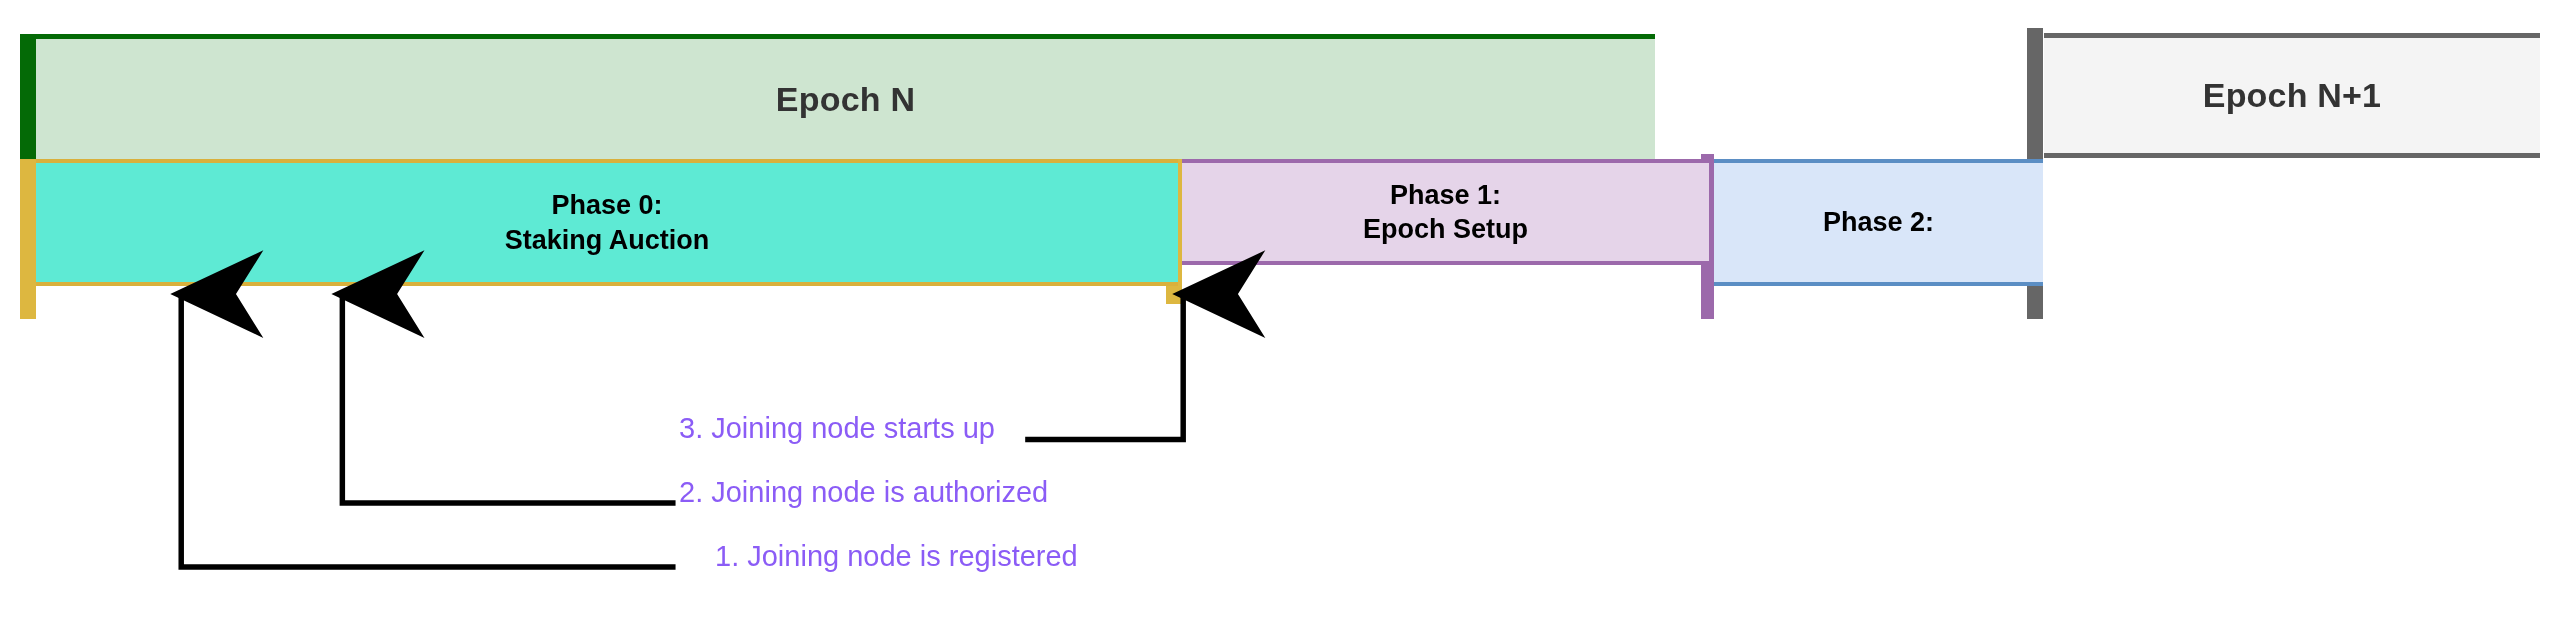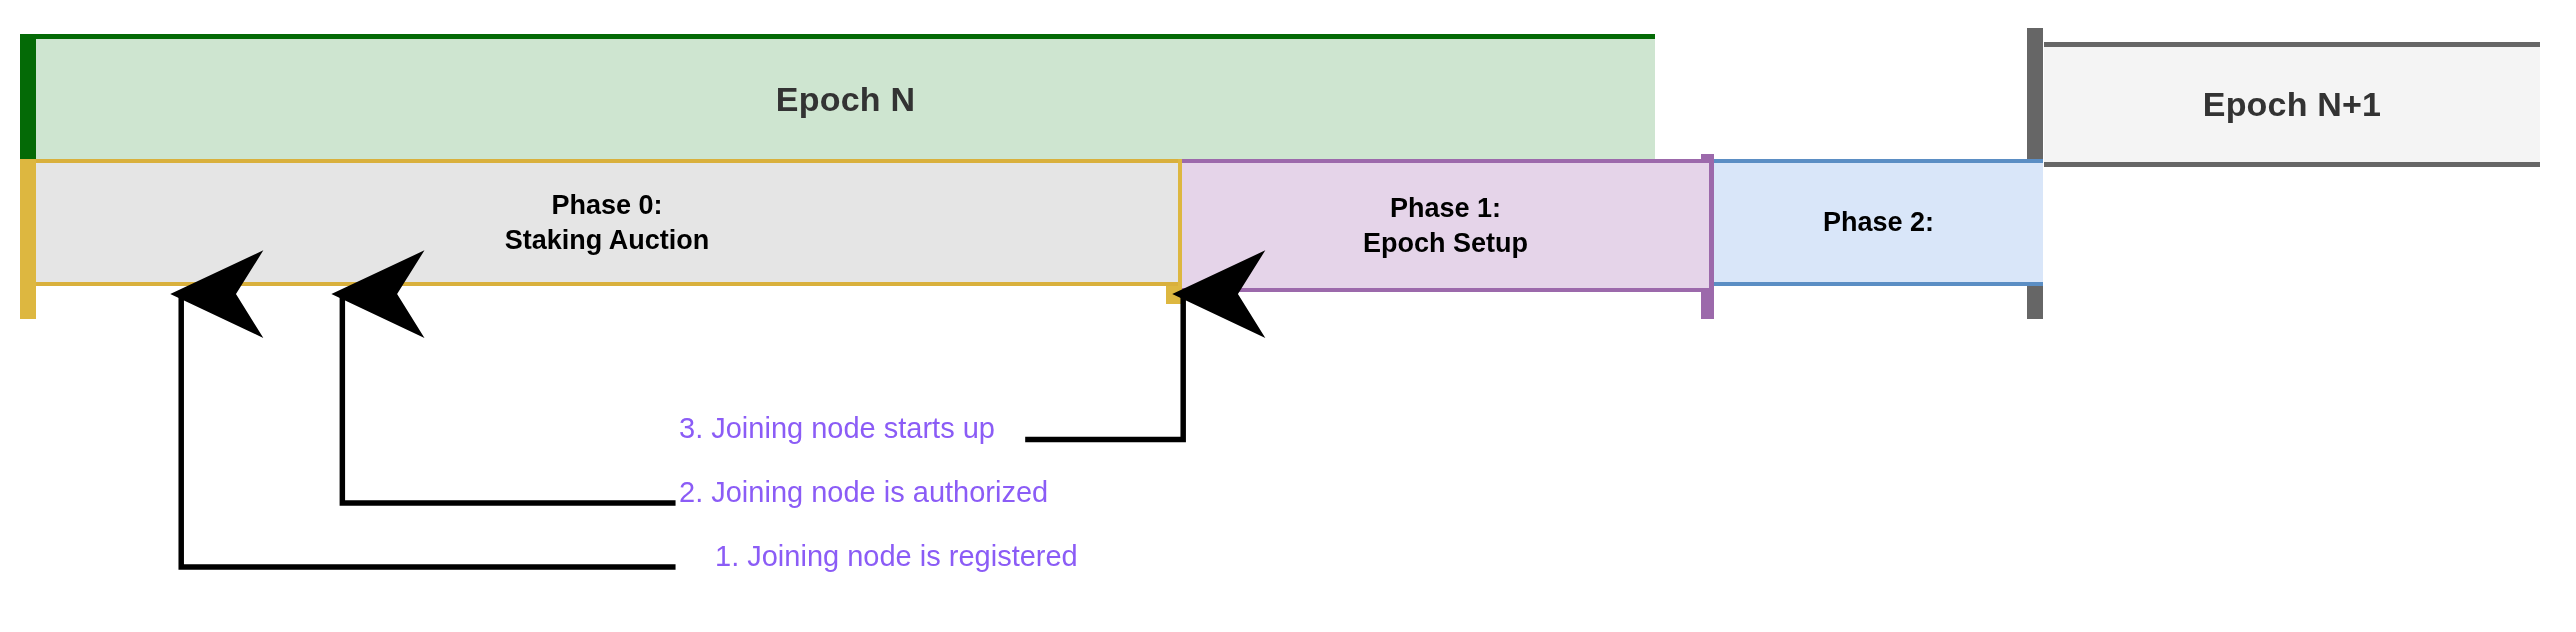--- a/index.html
+++ b/index.html
@@ -36,21 +36,21 @@
     width: 1619px;
     height: 125px;
     background: #cee5d0;
     border-top: 5.5px solid #046a06;
     border-bottom: 0;
     border-left: 0;
     border-right: 0;
   }
   #epoch-n-plus-1 {
     left: 2044px;
-    top: 42px;
+    top: 33px;
     width: 496px;
     height: 125px;
     background: #f4f4f4;
     border-top: 5.5px solid #666666;
     border-bottom: 5.5px solid #666666;
   }
 
   
   .phase-box {
     position: absolute;
@@ -63,29 +63,29 @@
     color: #000000;
     font-size: 27px;
     line-height: 1.26;
     white-space: nowrap;
   }
   #phase-0 {
     left: 36px;
     top: 159px;
     width: 1142px;
     height: 127px;
-    background: #e5e5e5;
+    background: #5eead4;
     border-top: 4.7px solid #d9b03c;
     border-bottom: 4.7px solid #d9b03c;
   }
   #phase-1 {
     left: 1182px;
     top: 159px;
     width: 527px;
-    height: 133px;
+    height: 106px;
     background: #e5d4e9;
     border-top: 4.7px solid #9c69ab;
     border-bottom: 4.7px solid #9c69ab;
   }
   #phase-2 {
     left: 1714px;
     top: 159px;
     width: 329px;
     height: 127px;
     background: #d9e6f9;

